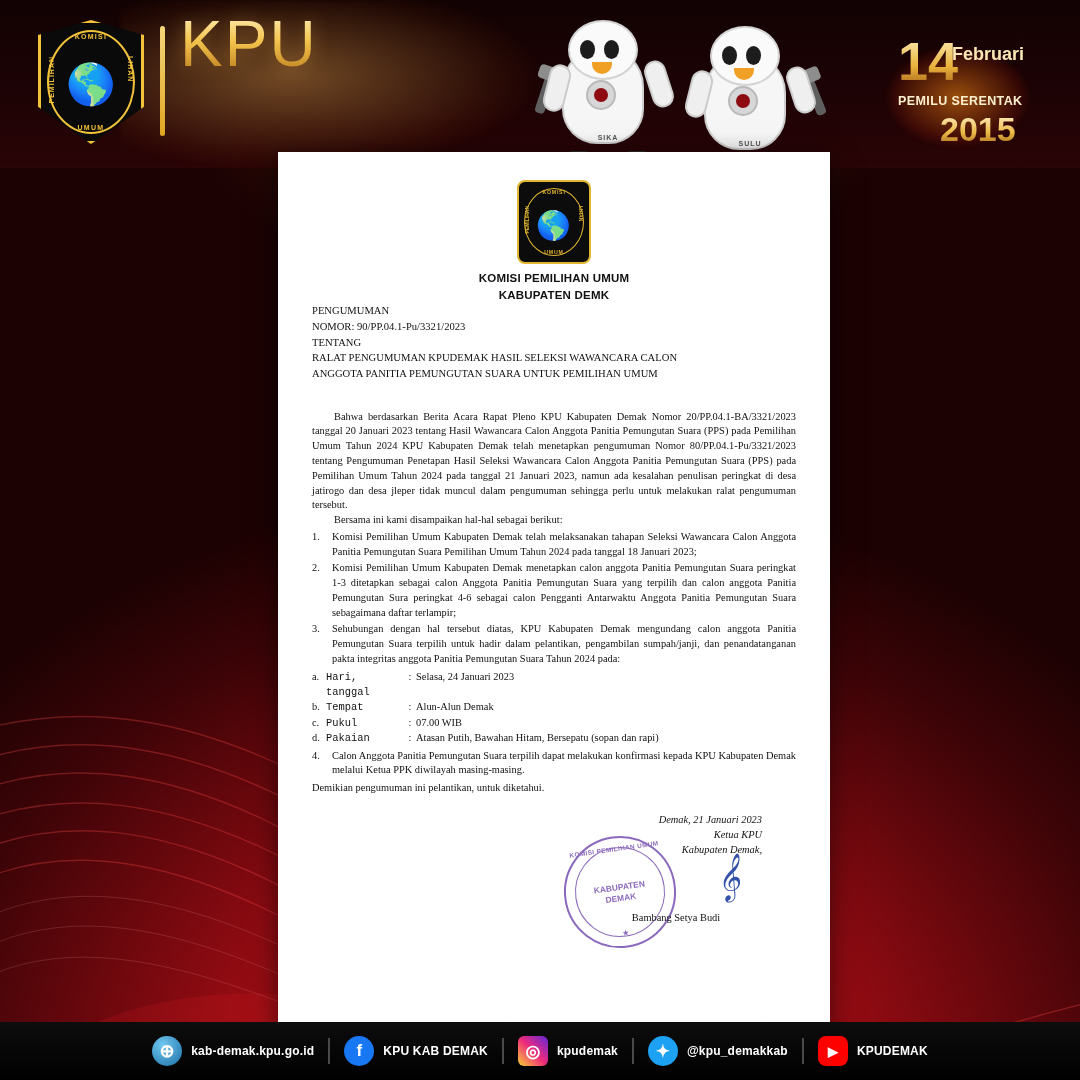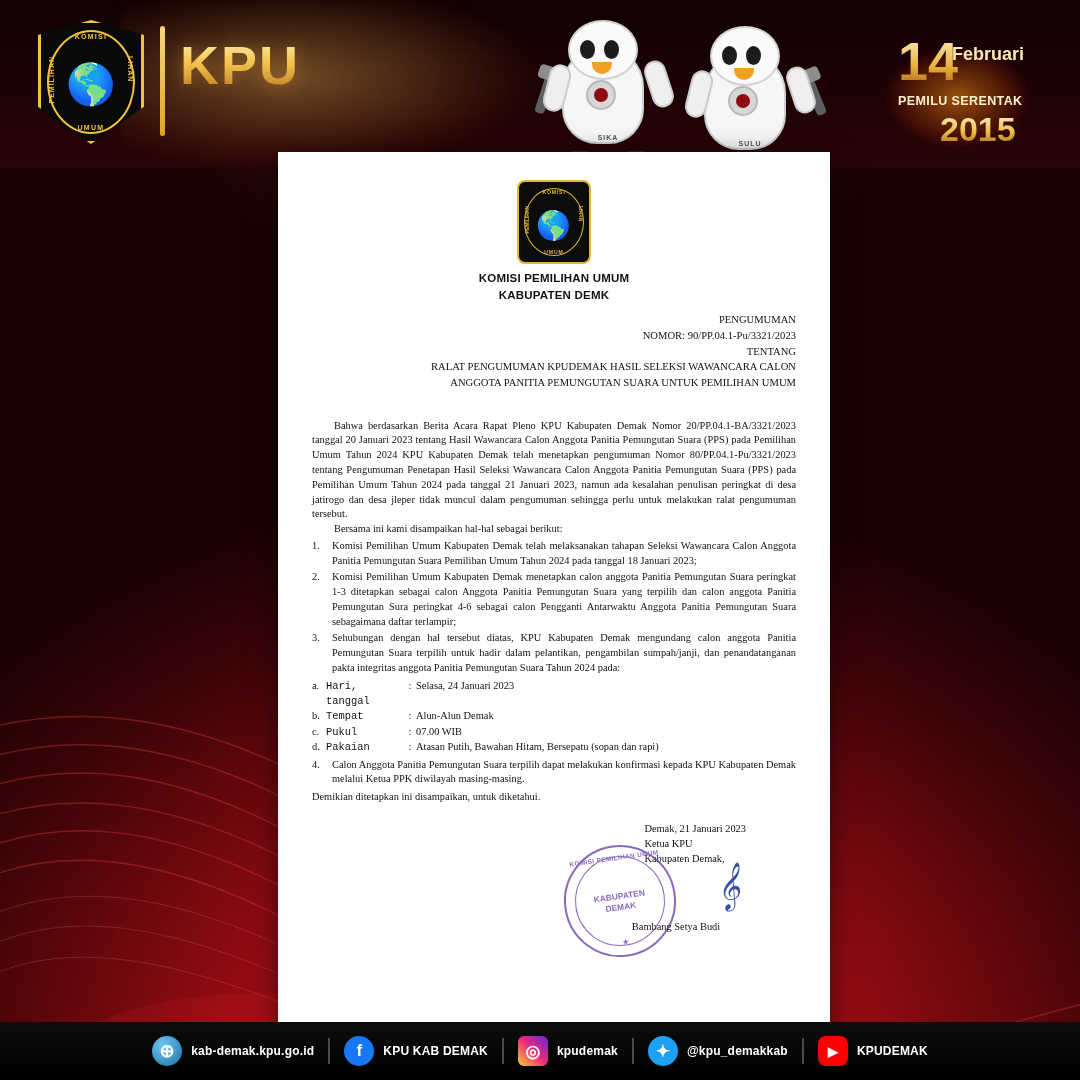--- a/index.html
+++ b/index.html
@@ -70,22 +70,22 @@
   }
   .kpu-logo .side-l { left:10px; transform:rotate(180deg); }
   .kpu-logo .side-r { right:10px; }
 
   .divider-bar {
     position:absolute; left:160px; top:26px; width:5px; height:110px;
     background:linear-gradient(180deg,#f6d67a,#e0a522);
     border-radius:3px;
   }
   .kpu-word {
-    position:absolute; left:180px; top:38px;
-    font-size:54px; font-weight:bold; letter-spacing:2px;
+    position:absolute; left:180px; top:12px;
+    font-size:64px; font-weight:normal; letter-spacing:2px;
     color:#f7d87f;
     background:linear-gradient(180deg,#fff3c4 0%,#f3c64e 45%,#b5751a 100%);
     -webkit-background-clip:text; background-clip:text; color:transparent;
     text-shadow:0 0 18px rgba(255,190,80,0.35);
     line-height:1;
   }
   .kpu-sub {
     position:absolute; left:183px; top:100px;
     font-size:19px; font-weight:bold; letter-spacing:1.5px;
     color:#f5e4b2;
@@ -189,41 +189,41 @@
   .doc-logo .garuda2 { position:absolute; left:50%; top:54%; transform:translate(-50%,-50%); font-size:28px; color:#d9a829; }
   .doc-logo .t, .doc-logo .b { position:absolute; left:0; right:0; text-align:center; font-size:5.2px; color:#e1b632; font-weight:bold; letter-spacing:.8px; font-family:"Liberation Sans",sans-serif;}
   .doc-logo .t { top:9px; } .doc-logo .b { bottom:9px; }
   .doc-logo .sl, .doc-logo .sr { position:absolute; top:26px; font-size:5px; color:#e1b632; font-weight:bold; writing-mode:vertical-rl; font-family:"Liberation Sans",sans-serif;}
   .doc-logo .sl { left:7px; transform:rotate(180deg);} .doc-logo .sr { right:7px; }
 
   .doc h1 {
     text-align:center; font-size:11.5px; font-weight:bold; margin:0; line-height:1.45;
     font-family:"Liberation Sans", sans-serif; letter-spacing:.2px;
   }
-  .doc .blk { text-align:right; font-size:10.6px; line-height:1.48; margin-top:9px; }
+  .doc .blk { text-align:left; font-size:10.6px; line-height:1.48; margin-top:0; }
   .doc .body-text { font-size:10.4px; line-height:1.42; text-align:justify; margin-top:28px; }
   .doc .body-text p { margin:0; text-indent:22px; }
   .doc .line-after { margin-top:0; text-indent:0; }
 
   ol.items { margin:0; padding:0; list-style:none; font-size:10.4px; line-height:1.42; }
   ol.items > li { display:flex; gap:7px; text-align:justify; margin-top:2px; }
   ol.items > li .num { width:13px; flex:none; }
   ol.items > li .txt { flex:1; }
 
   table.detail { font-size:10.4px; border-collapse:collapse; margin-top:3px; }
   table.detail td { vertical-align:top; padding:0.5px 0; line-height:1.4; }
   table.detail td.k { width:14px; }
   table.detail td.l { width:78px;font-family:Liberation Mono, monospace; }
   table.detail td.c { width:12px; text-align:center; }
   table.detail td.v { }
 
   .closing { font-size:10.4px; line-height:1.42; margin-top:3px; }
 
   .sign { margin-top:16px; position:relative; height:120px; }
-  .sign .who { position:absolute; right:50px; top:0; text-align:left; font-size:10.4px; line-height:1.45; }
+  .sign .who { position:absolute; right:34px; top:0; text-align:right; font-size:10.4px; line-height:1.45;font-style:italic; }
   .sign .stamp {
     position:absolute; right:120px; top:24px; width:112px; height:112px;
     border:2px solid #6a3fa8; border-radius:50%;
     color:#6a3fa8; opacity:.78;
     transform:rotate(-8deg);
   }
   .sign .stamp .in { position:absolute; left:9px; top:9px; right:9px; bottom:9px; border:1px solid #6a3fa8; border-radius:50%; }
   .sign .stamp .st-top {
     position:absolute; left:0; right:0; top:7px; text-align:center;
     font-size:6.4px; font-weight:bold; font-family:"Liberation Sans",sans-serif; letter-spacing:.4px;
@@ -413,21 +413,21 @@
     </tbody>
       </table>
 
     <ol class="items">
       <li>
         <span class="num">4.</span>
         <span class="txt">Calon Anggota Panitia Pemungutan Suara terpilih dapat melakukan konfirmasi kepada KPU Kabupaten Demak melalui Ketua PPK diwilayah masing-masing.</span>
       </li>
     </ol>
 
-    <div class="closing">Demikian ditetapkan ini disampaikan, untuk diketahui.</div>
+    <div class="closing">Demikian pengumuman ini pelantikan, untuk diketahui.</div>
   </div>
 
   <div class="sign">
     <div class="who">
       <div>Demak, 21 Januari 2023</div>
       <div>Ketua KPU</div>
       <div>Kabupaten Demak,</div>
     </div>
     <div class="stamp">
       <div class="in"></div>

